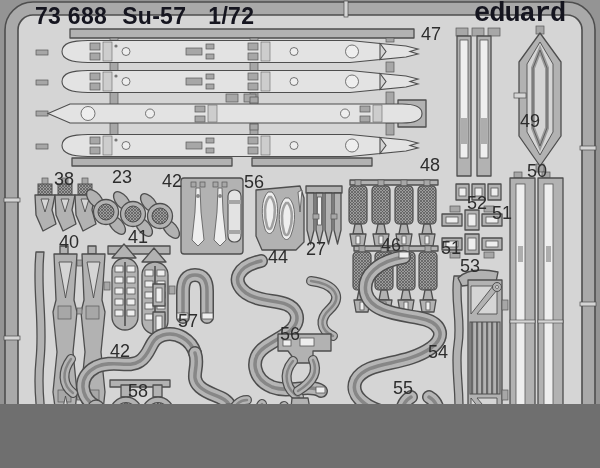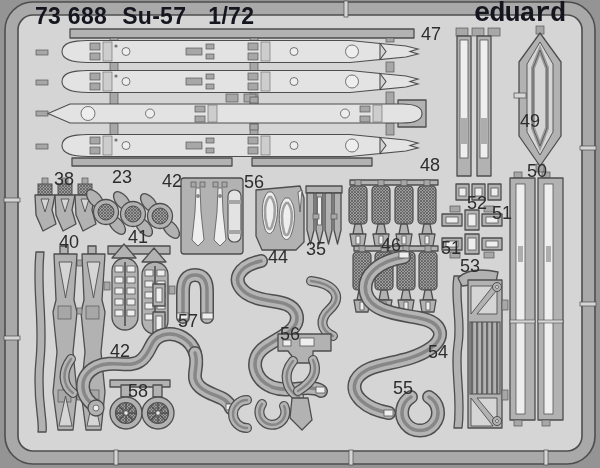--- a/index.html
+++ b/index.html
@@ -1,16 +1,16 @@
 <!DOCTYPE html>
 <html><head>
 <meta charset="utf-8">
 <style>
   html,body{margin:0;padding:0;background:#6f6f6f;}
-  .stage{position:relative;width:600px;height:468px;overflow:hidden;background:#949494;
+  .stage{position:relative;width:600px;height:404px;overflow:hidden;background:#949494;
          font-family:"Liberation Sans",sans-serif;}
   .stage svg{position:absolute;left:0;top:0;}
   .hdr{position:absolute;left:35px;top:3px;font-size:23px;font-weight:bold;color:#15151f;
        letter-spacing:.3px;white-space:nowrap;}
   .hdr .g1{margin-left:15px}
   .hdr .g2{margin-left:22px}
   .logo{position:absolute;left:474px;top:-1px;font-family:Liberation Mono, monospace;font-weight:bold;
         font-size:27px;color:#15151f;letter-spacing:-1px;}
   .copy{position:absolute;left:42px;top:433px;font-size:20px;color:#6f6f6f;}
   .made{position:absolute;left:362px;top:433px;font-size:20px;color:#454545;}
@@ -438,21 +438,21 @@
 </div>
 <div class="logo">eduard</div>
 
 <div class="plbl" style="left:54px;top:170px">38</div>
 <div class="plbl" style="left:112px;top:168px">23</div>
 <div class="plbl" style="left:59px;top:233px">40</div>
 <div class="plbl" style="left:128px;top:228px">41</div>
 <div class="plbl" style="left:162px;top:172px">42</div>
 <div class="plbl" style="left:244px;top:173px">56</div>
 <div class="plbl" style="left:268px;top:248px">44</div>
-<div class="plbl" style="left:306px;top:240px">35</div>
+<div class="plbl" style="left:306px;top:240px">27</div>
 <div class="plbl" style="left:381px;top:236px">46</div>
 <div class="plbl" style="left:421px;top:25px">47</div>
 <div class="plbl" style="left:420px;top:156px">48</div>
 <div class="plbl" style="left:520px;top:112px">49</div>
 <div class="plbl" style="left:527px;top:162px">50</div>
 <div class="plbl" style="left:492px;top:204px">51</div>
 <div class="plbl" style="left:441px;top:239px">51</div>
 <div class="plbl" style="left:467px;top:194px">52</div>
 <div class="plbl" style="left:460px;top:257px">53</div>
 <div class="plbl" style="left:428px;top:343px">54</div>

